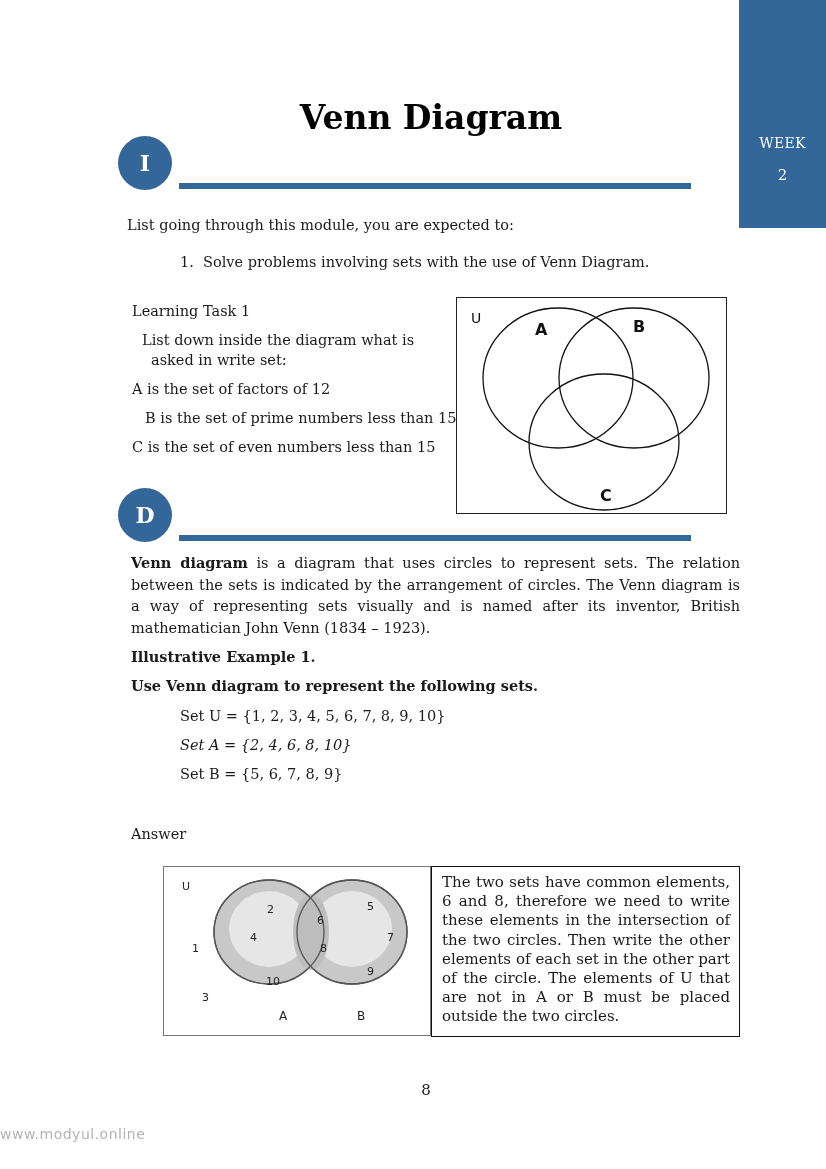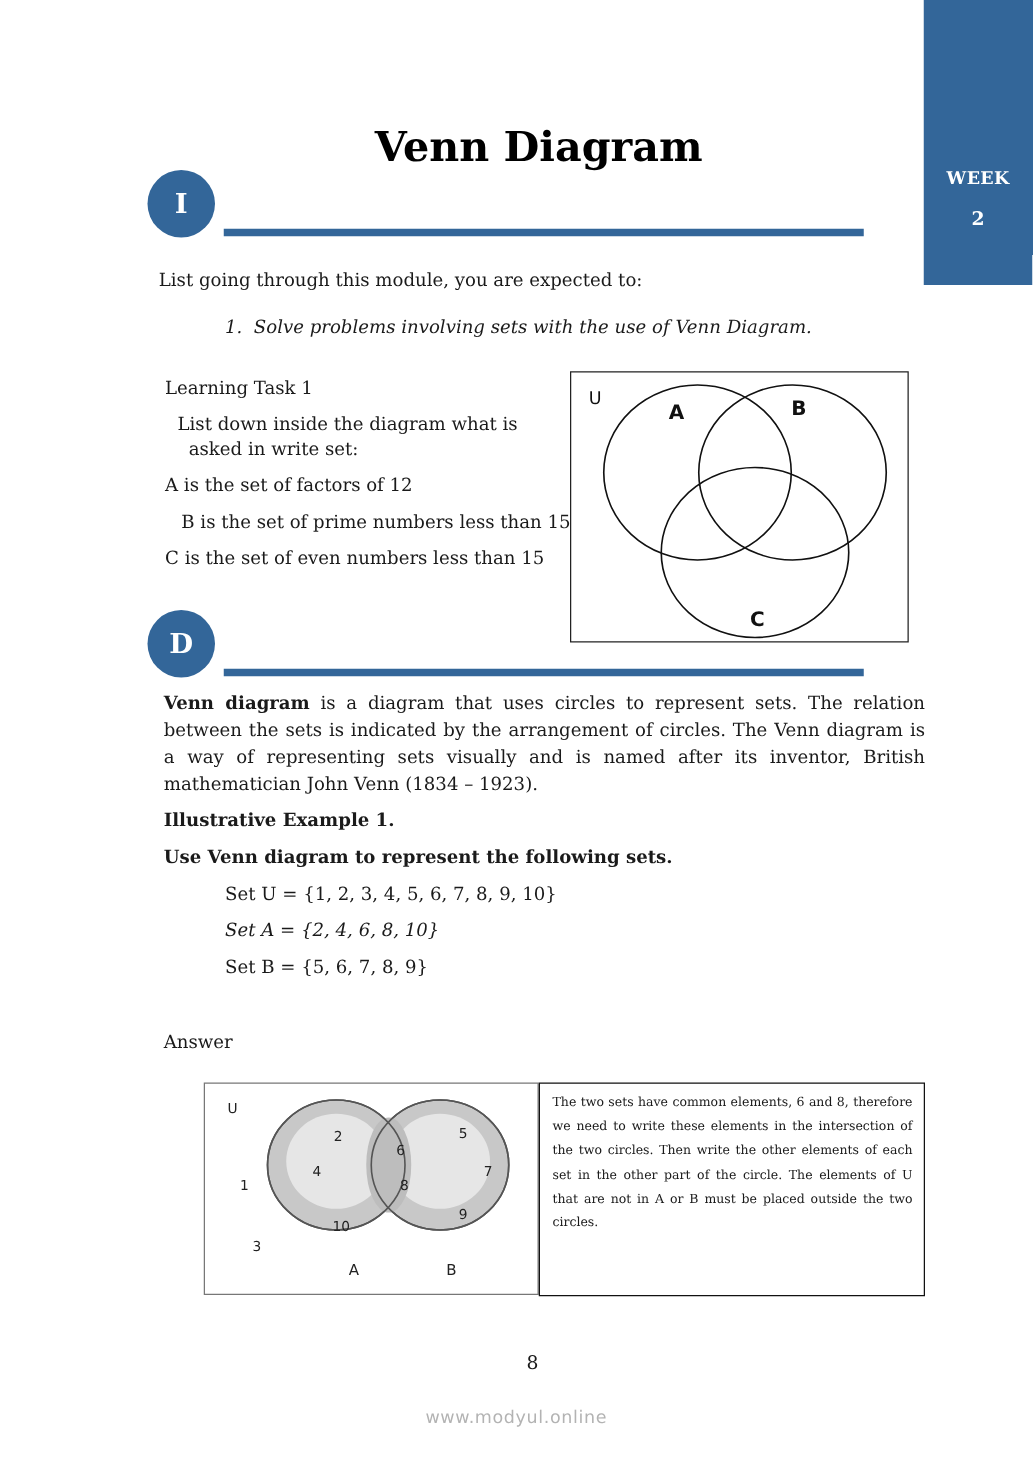--- a/index.html
+++ b/index.html
@@ -1,53 +1,53 @@
 <!DOCTYPE html>
 <html><head>
 <meta charset="utf-8">
 <style>
   html, body { margin: 0; padding: 0; }
   body { width: 826px; height: 1169px; position: relative; background: #ffffff; overflow: hidden;
          font-family: "DejaVu Serif", "Liberation Serif", serif; color: #1a1a1a; }
   .abs { position: absolute; }
   .week-tab { left: 739px; top: 0; width: 87px; height: 228px; background: #336699; color: #fff;
-              font-weight: bold; text-align: center; }
+              font-weight: normal; text-align: center; }
   .week-tab .w { position: absolute; top: 135px; width: 100%; font-size: 14px; letter-spacing: 0.3px; }
   .week-tab .n { position: absolute; top: 166px; width: 100%; font-size: 15px; }
   .title { left: 0; width: 862px; top: 98px; text-align: center; font-size: 33px; font-weight: bold; color: #000; }
   .badge { width: 54px; height: 54px; border-radius: 50%; background: #336699; color: #fff;
            font-weight: bold; font-size: 22px; text-align: center; line-height: 54px; }
   .rule { height: 6px; background: #336699; }
   .txt { font-size: 14.5px; line-height: 20px; }
   .para { left: 131px; width: 609px; top: 552px; font-size: 14.5px; line-height: 21.5px; text-align: justify; }
   .para b { font-weight: bold; }
   .venn3 { left: 456px; top: 297px; width: 271px; height: 217px; border: 1px solid #222; background: #fff; box-sizing: border-box; }
   .venn2 { left: 163px; top: 866px; width: 268px; height: 170px; border: 1.5px solid #777; box-sizing: border-box; background: #fff; }
   .explain { left: 431px; top: 866px; width: 309px; height: 171px; border: 1.5px solid #111; box-sizing: border-box;
-             padding: 6px 9px 0 10px; font-size: 10px; line-height: 19.2px; text-align: justify; }
+             padding: 6px 9px 0 10px; font-size: 15px; line-height: 19.2px; text-align: justify; }
   .footer-page { left: 0; width: 852px; top: 1081px; text-align: center; font-size: 15px; }
-  .watermark { left: 0; width: 826px; top: 1126px; text-align: center; font-family: "DejaVu Sans", sans-serif;
+  .watermark { left: 0; width: 826px; top: 1126px; font-family: "DejaVu Sans", sans-serif;
                font-size: 14px; color: #b3b3b3; letter-spacing: 0.5px; }
   svg text.sans { font-family: "DejaVu Sans", "Liberation Sans", sans-serif; }
 </style>
 </head>
 <body>
 
 <div class="abs week-tab">
   <div class="w">WEEK</div>
   <div class="n">2</div>
 </div>
 
 <div class="abs title">Venn Diagram</div>
 
 <div class="abs badge" style="left:118px; top:136px;">I</div>
 <div class="abs rule" style="left:179px; top:183px; width:512px;"></div>
 
 <div class="abs txt" style="left:127px; top:215px;">List going through this module, you are expected to:</div>
-<div class="abs txt" style="left:180px; top:252px;font-style:italic;">
+<div class="abs txt" style="left:180px; top:252px;">
   <span>1.</span>&nbsp;&nbsp;<span>Solve problems involving sets with the use of Venn Diagram.</span>
 </div>
 
 <div class="abs txt" style="left:132px; top:301px;">Learning Task 1</div>
 <div class="abs txt" style="left:142px; top:330px;">List down inside the diagram what is</div>
 <div class="abs txt" style="left:151px; top:350px;">asked in write set:</div>
 <div class="abs txt" style="left:132px; top:379px;">A is the set of factors of 12</div>
 <div class="abs txt" style="left:132px; top:408px;margin-left:13px;">B is the set of prime numbers less than 15</div>
 <div class="abs txt" style="left:132px; top:437px;text-align:center;">C is the set of even numbers less than 15</div>
 

